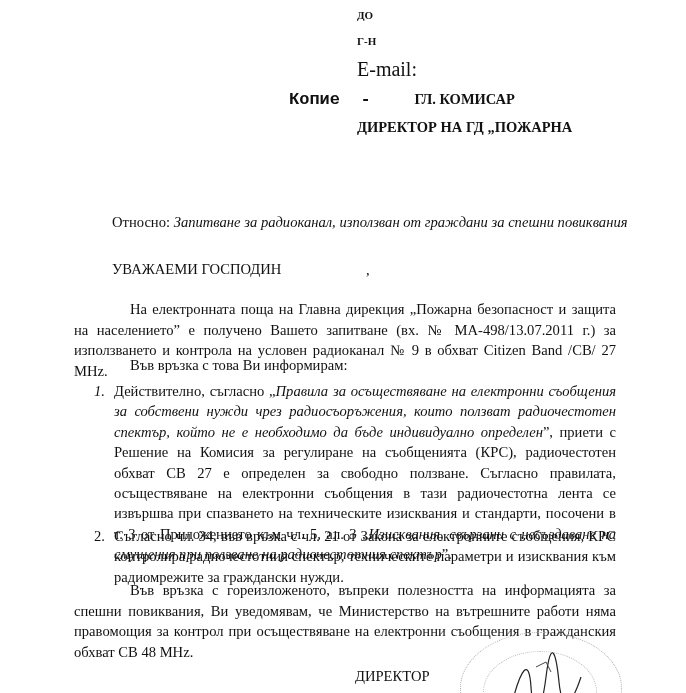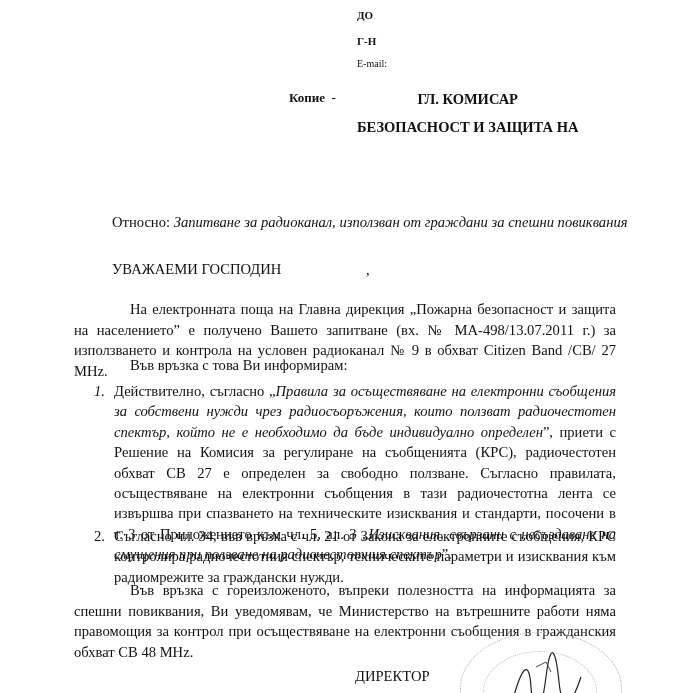--- a/index.html
+++ b/index.html
@@ -5,22 +5,22 @@
     html, body { margin: 0; padding: 0; background: #ffffff; }
     body {
       width: 686px; height: 693px; position: relative; overflow: hidden;
       font-family: "Liberation Serif", "DejaVu Serif", serif;
       color: #111; font-size: 14.6px;
     }
     .abs { position: absolute; }
     .b { font-weight: normal; }
     .i { font-style: italic; }
     .addr { left: 357px; font-weight: bold; font-size: 11px; }
-    .email { left: 357px; font-size: 10px; }
-    .copy-label { left: 289px; top: 90px; font-weight: bold; font-size: 13px; }
+    .email { left: 357px; font-size: 20px; }
+    .copy-label { left: 289px; top: 90px; font-weight: bold; font-size: 17px; font-family: Liberation Mono, monospace; }
     .copy-block { left: 357px; font-weight: bold; font-size: 14.5px; line-height: 20px; }
     .para {
       position: absolute; left: 74px; width: 542px;
       text-align: justify; line-height: 20.5px;
     }
     .indent { text-indent: 56px; }
     .item {
       position: absolute; left: 114px; width: 502px;
       text-align: justify; line-height: 20.4px;
     }
@@ -39,21 +39,21 @@
 
 <div>
 
   <div class="abs addr" style="top:9px;">ДО</div>
   <div class="abs addr" style="top:35px;">Г-Н</div>
   <div class="abs email" style="top:58px;">E-mail:</div>
 
   <div class="abs copy-label" style="white-space:pre;">Копие  -</div>
   <div class="abs copy-block" style="top:89px;text-align:center;">
     <div style="margin-bottom:8px;">ГЛ. КОМИСАР</div>
-    <div>БЕЗОПАСНОСТ И ЗАЩИТА НА</div>
+    <div>ДИРЕКТОР НА ГД „ПОЖАРНА</div>
   </div>
 
   <div class="abs" style="left:112px; top:214px;">
     <span class="b">Относно:</span>
     <span class="i">Запитване за радиоканал, използван от граждани за спешни повиквания</span>
   </div>
 
   <div class="abs b" style="left:112px; top:261px;">УВАЖАЕМИ ГОСПОДИН</div>
   <div class="abs b" style="left:366px; top:262px;">,</div>
 

